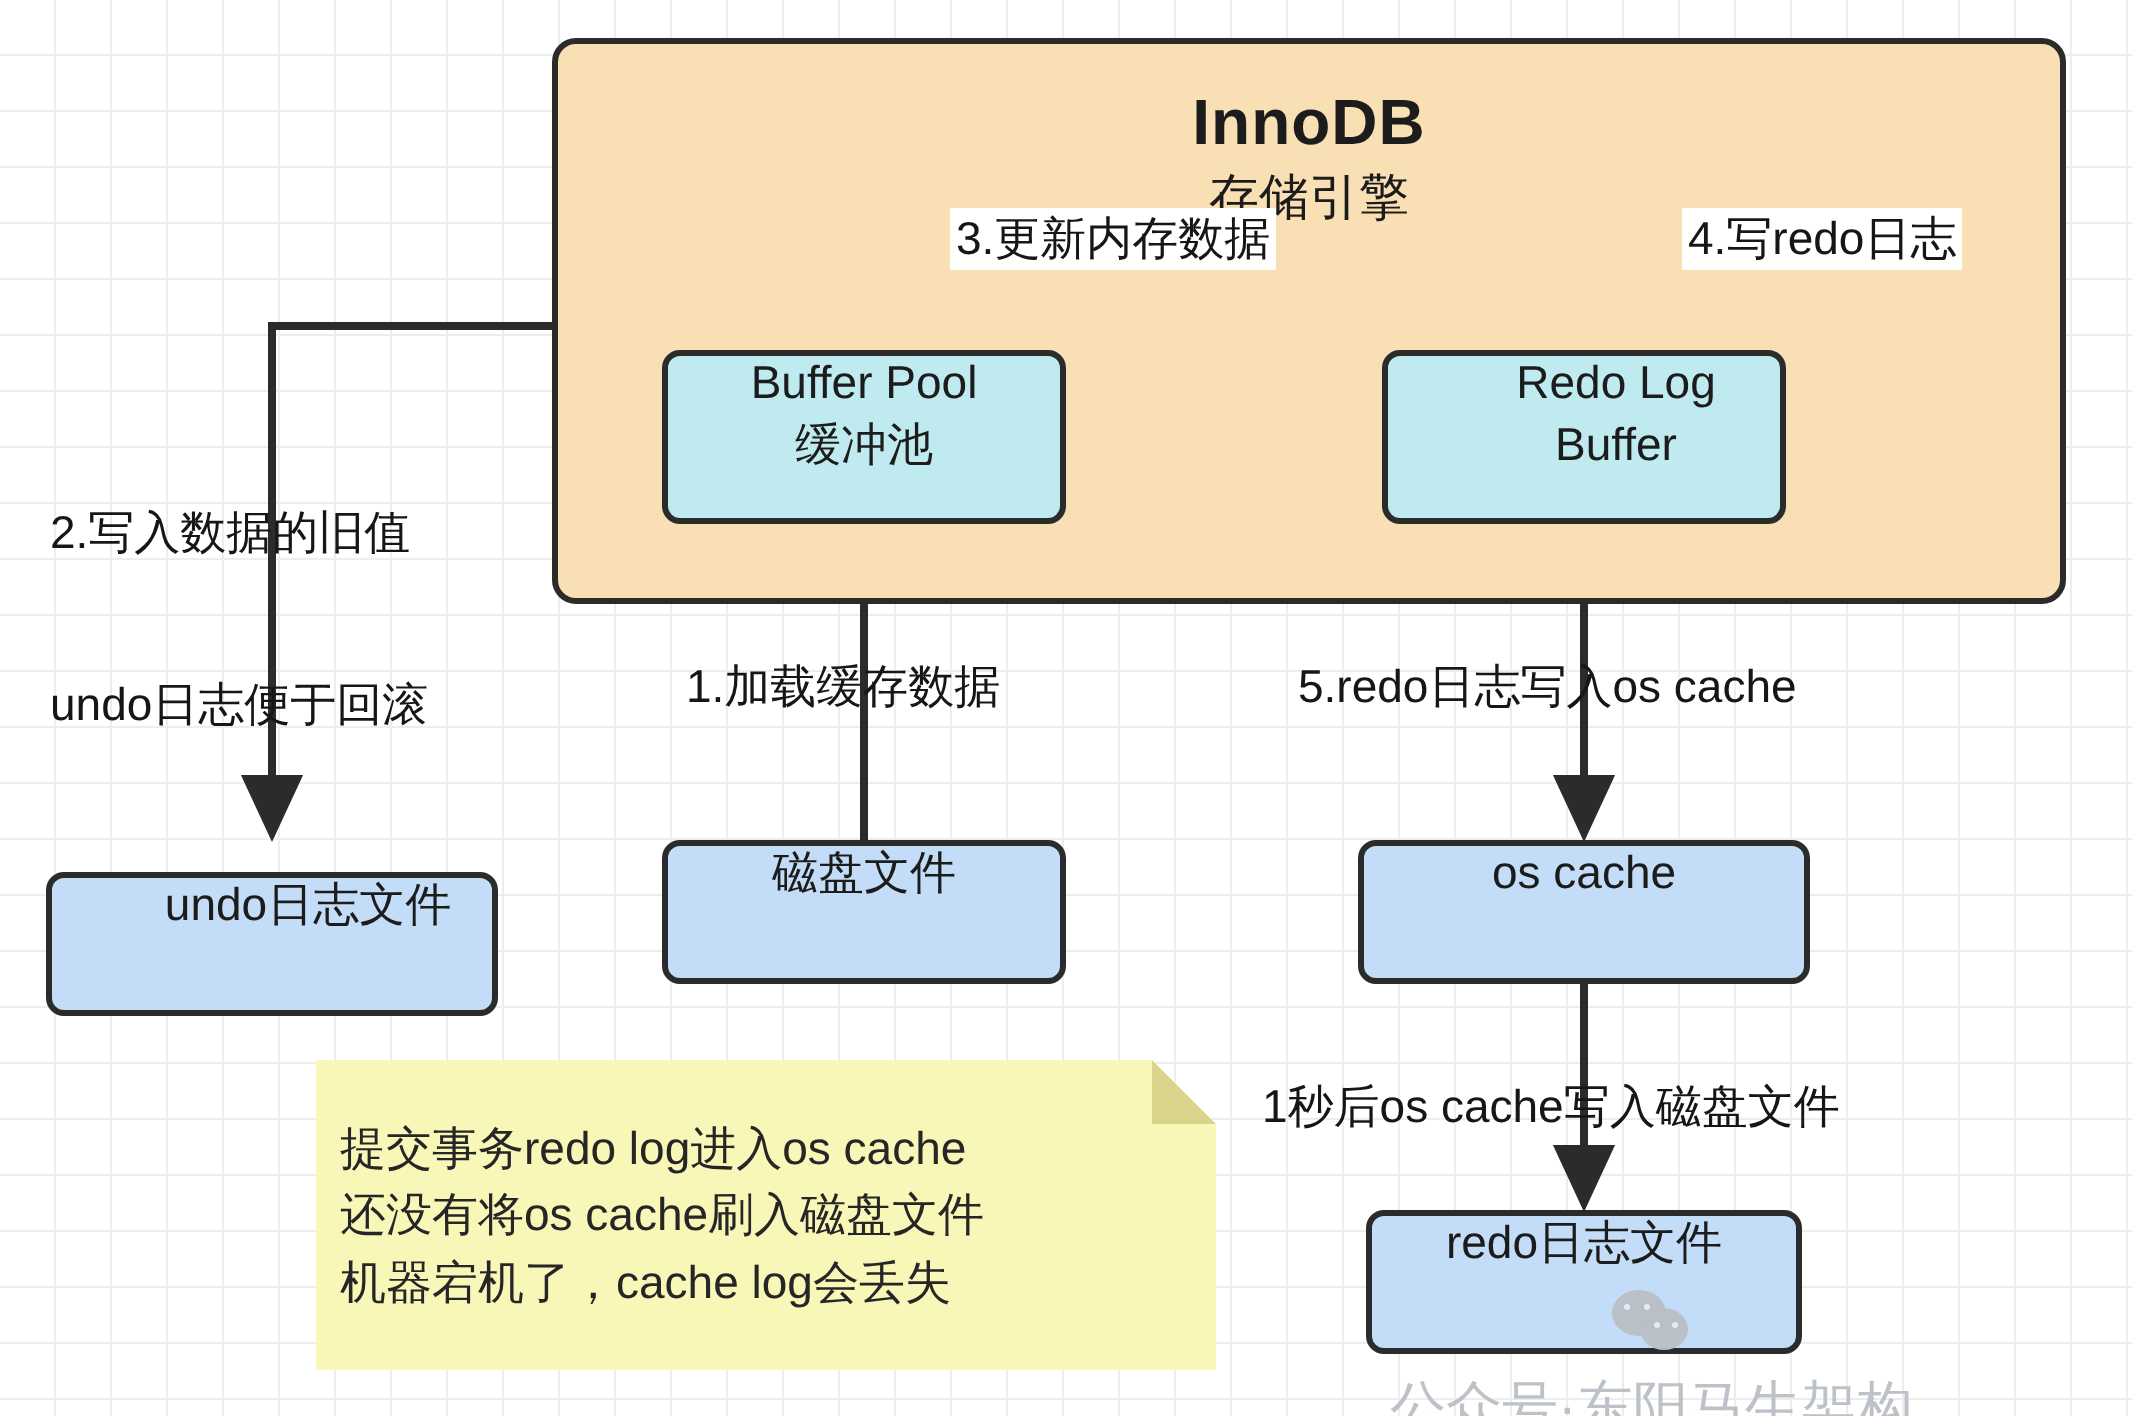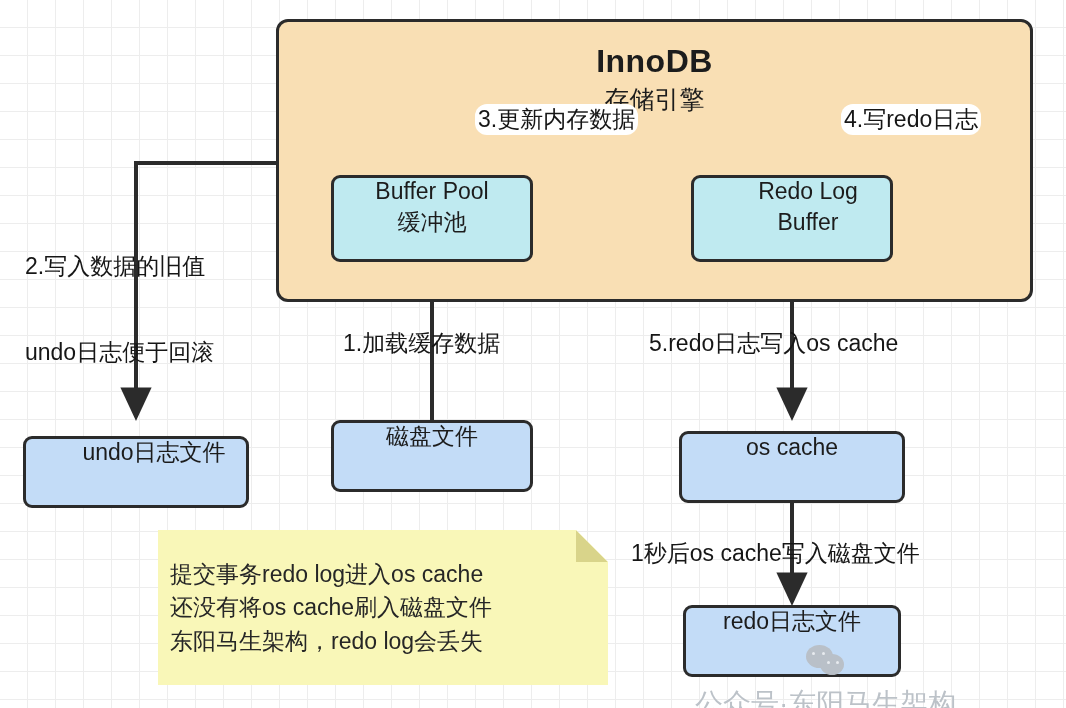--- a/index.html
+++ b/index.html
@@ -49,21 +49,21 @@
   #innodb-subtitle{font-size:25px;margin-top:4px;}
 
   .mem-box{background:#bfeaf0;}
   #buffer-pool{left:331px;top:175px;width:202px;height:87px;font-size:23px;}
   #redo-log-buffer{left:691px;top:175px;width:202px;height:87px;font-size:23px;padding-left:32px;}
   .mem-box .l2{margin-top:3px;}
 
   .file-box{background:#c3dcf7;font-size:23px;}
   #undo-file{left:23px;top:436px;width:226px;height:72px;padding-left:36px;}
   #disk-file{left:331px;top:420px;width:202px;height:72px;}
-  #os-cache{left:679px;top:420px;width:226px;height:72px;margin-top:11px;}
+  #os-cache{left:679px;top:420px;width:226px;height:72px;}
   #redo-file{left:683px;top:605px;width:218px;height:72px;}
 
   
   #note{
     position:absolute;left:158px;top:530px;width:450px;height:155px;
     background:#f9f7b8;
     box-sizing:border-box;
     padding:28px 0 0 12px;
     font-size:23px;color:#262626;line-height:1.45;
     clip-path:polygon(0 0, calc(100% - 32px) 0, 100% 32px, 100% 100%, 0 100%);
@@ -76,21 +76,20 @@
   #note .nl{white-space:pre;}
 
   
   .elabel{
     position:absolute;
     font-size:23px;color:#161616;
     background:#ffffff;
     white-space:pre;
     line-height:1.25;
     padding:1px 3px;
-    border-radius:12px;
   }
 
   #lbl-3{left:475px;top:104px;}
   #lbl-4{left:841px;top:104px;}
   #lbl-2{left:22px;top:193px;background:transparent;text-align:left;}
   #lbl-1{left:340px;top:328px;background:transparent;}
   #lbl-5{left:646px;top:328px;background:transparent;}
   #lbl-1s{left:628px;top:538px;background:transparent;}
 
   
@@ -174,21 +173,21 @@
   </div>
 
   <div class="elabel" id="lbl-1">1.加载缓存数据</div>
   <div class="elabel" id="lbl-5">5.redo日志写入os cache</div>
   <div class="elabel" id="lbl-1s">1秒后os cache写入磁盘文件</div>
 
   <div id="note">
     <div class="fold"></div>
     <div class="nl">提交事务redo log进入os cache</div>
     <div class="nl">还没有将os cache刷入磁盘文件</div>
-    <div class="nl">东阳马生架构，redo log会丢失</div>
+    <div class="nl">机器宕机了，cache log会丢失</div>
   </div>
 
   <div id="watermark">
     <div class="wx">
       <div class="b1"></div>
       <div class="b2"></div>
       <i style="left:6px;top:7px;"></i>
       <i style="left:16px;top:7px;"></i>
       <i style="left:21px;top:16px;"></i>
       <i style="left:30px;top:16px;"></i>

